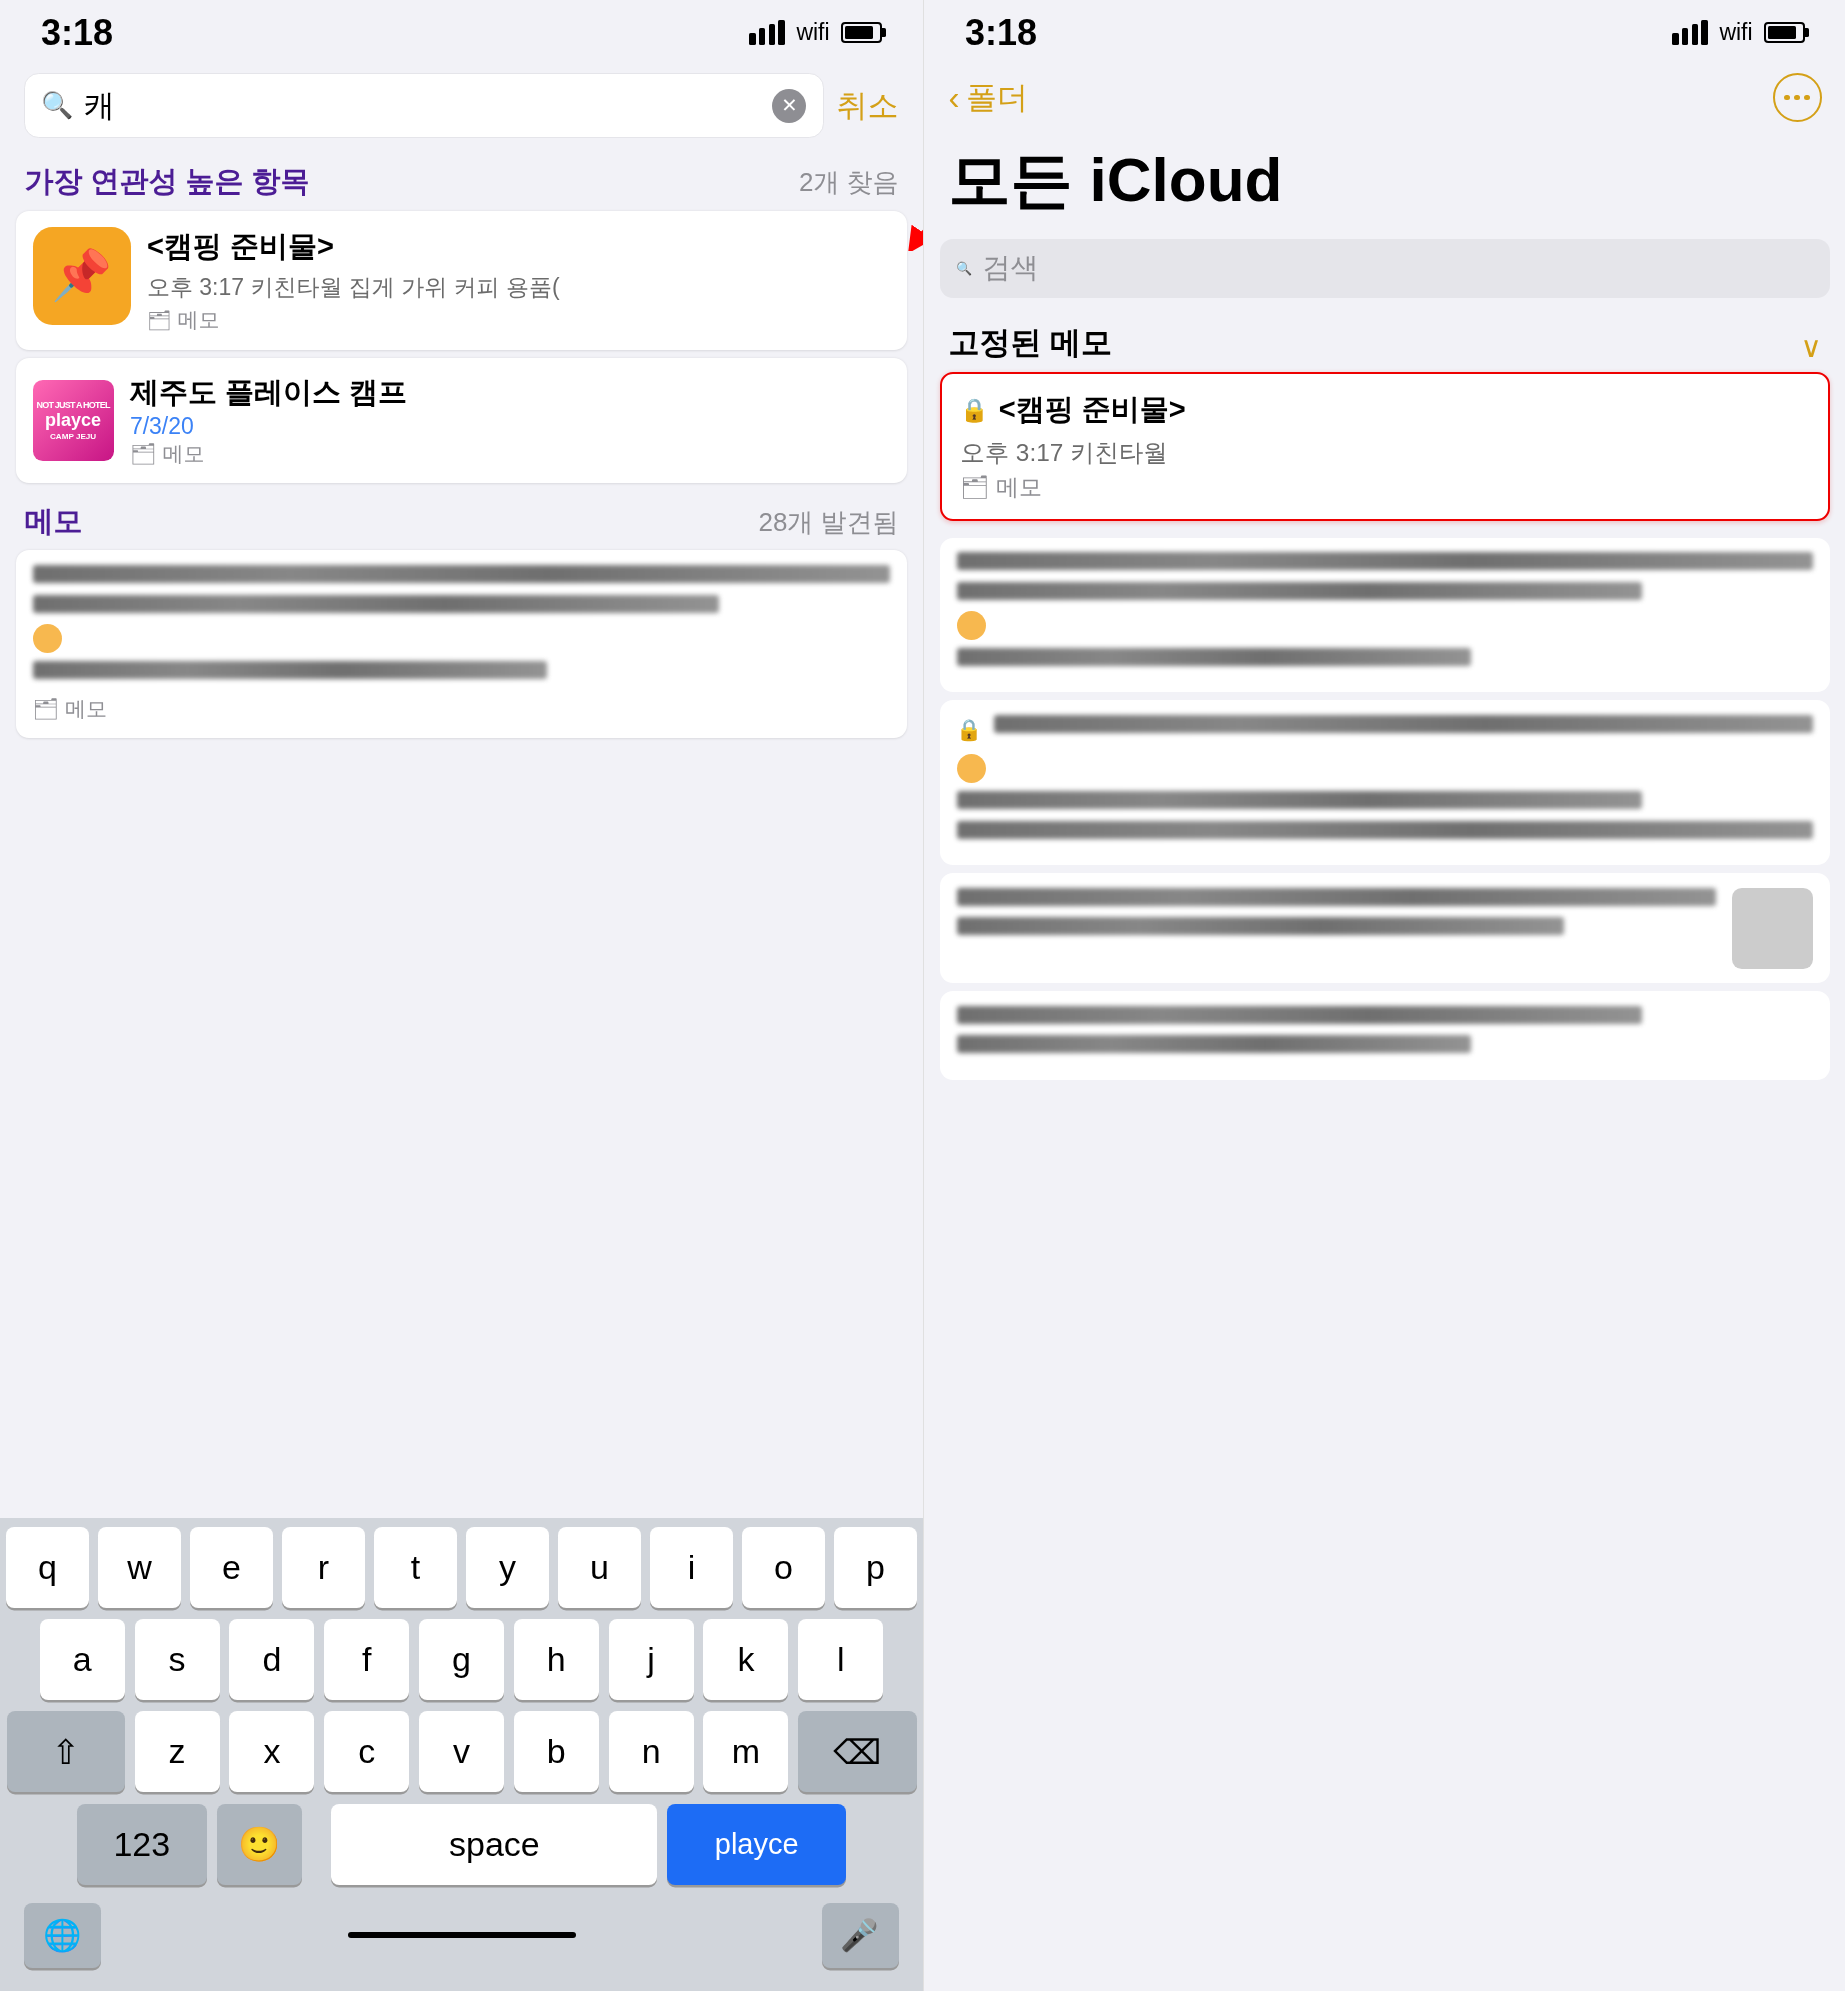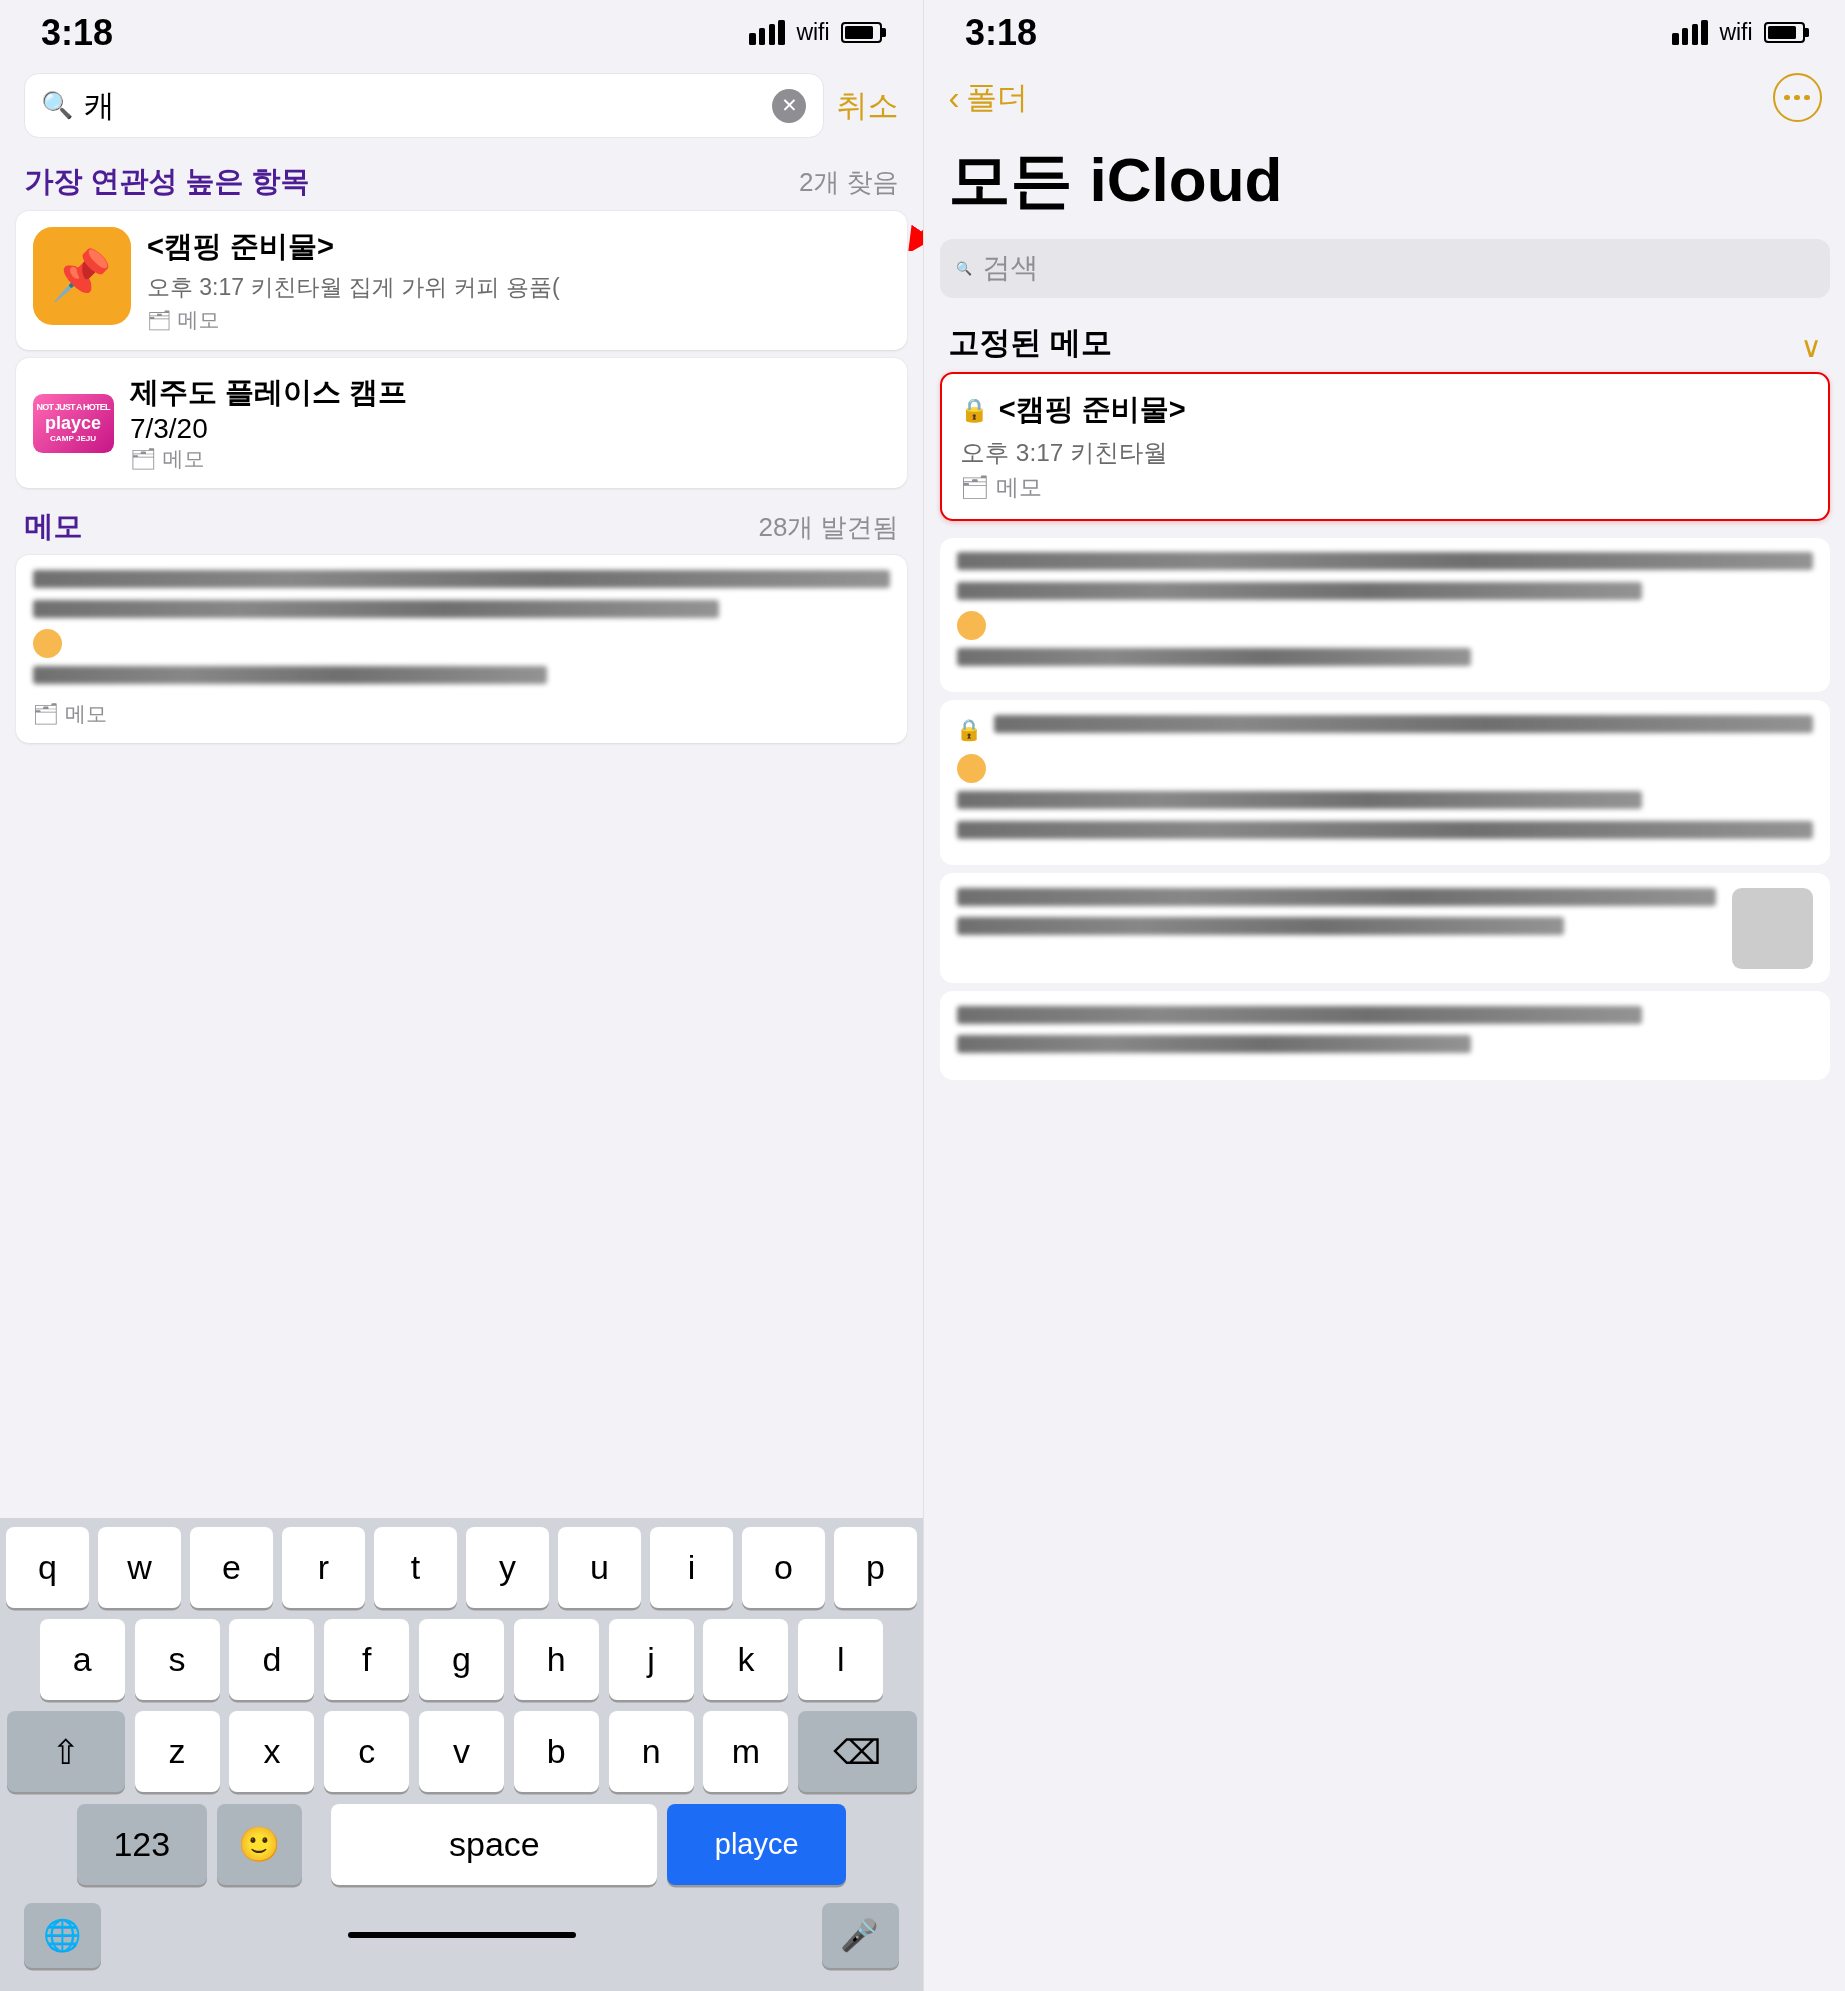--- a/index.html
+++ b/index.html
@@ -215,43 +215,43 @@
       background: #fff;
       border-radius: 13px;
       display: flex;
       align-items: center;
       padding: 14.7px 16.3px;
       gap: 16.3px;
       box-shadow: 0 0.8px 2.4px rgba(0,0,0,0.1);
     }
     .playce-logo {
       width: 81px;
-      height: 59px;
+      height: 81px;
       border-radius: 9.8px;
       background: linear-gradient(135deg, #ff69b4, #c71585);
       display: flex;
       align-items: center;
       justify-content: center;
       flex-shrink: 0;
       font-size: 14.7px;
       color: #fff;
       font-weight: 900;
       text-align: center;
       line-height: 1.2;
       flex-direction: column;
     }
     .second-note-info { flex: 1; }
     .second-note-title {
       font-size: 29px;
       font-weight: 600;
       color: #000;
     }
     .second-note-date {
-      font-size: 28px;
-      color: #000000;
+      font-size: 23px;
+      color: #3b82f6;
     }
     .second-note-folder {
       font-size: 21px;
       color: #8e8e93;
     }
 
     
     .memo-section-header {
       display: flex;
       justify-content: space-between;

